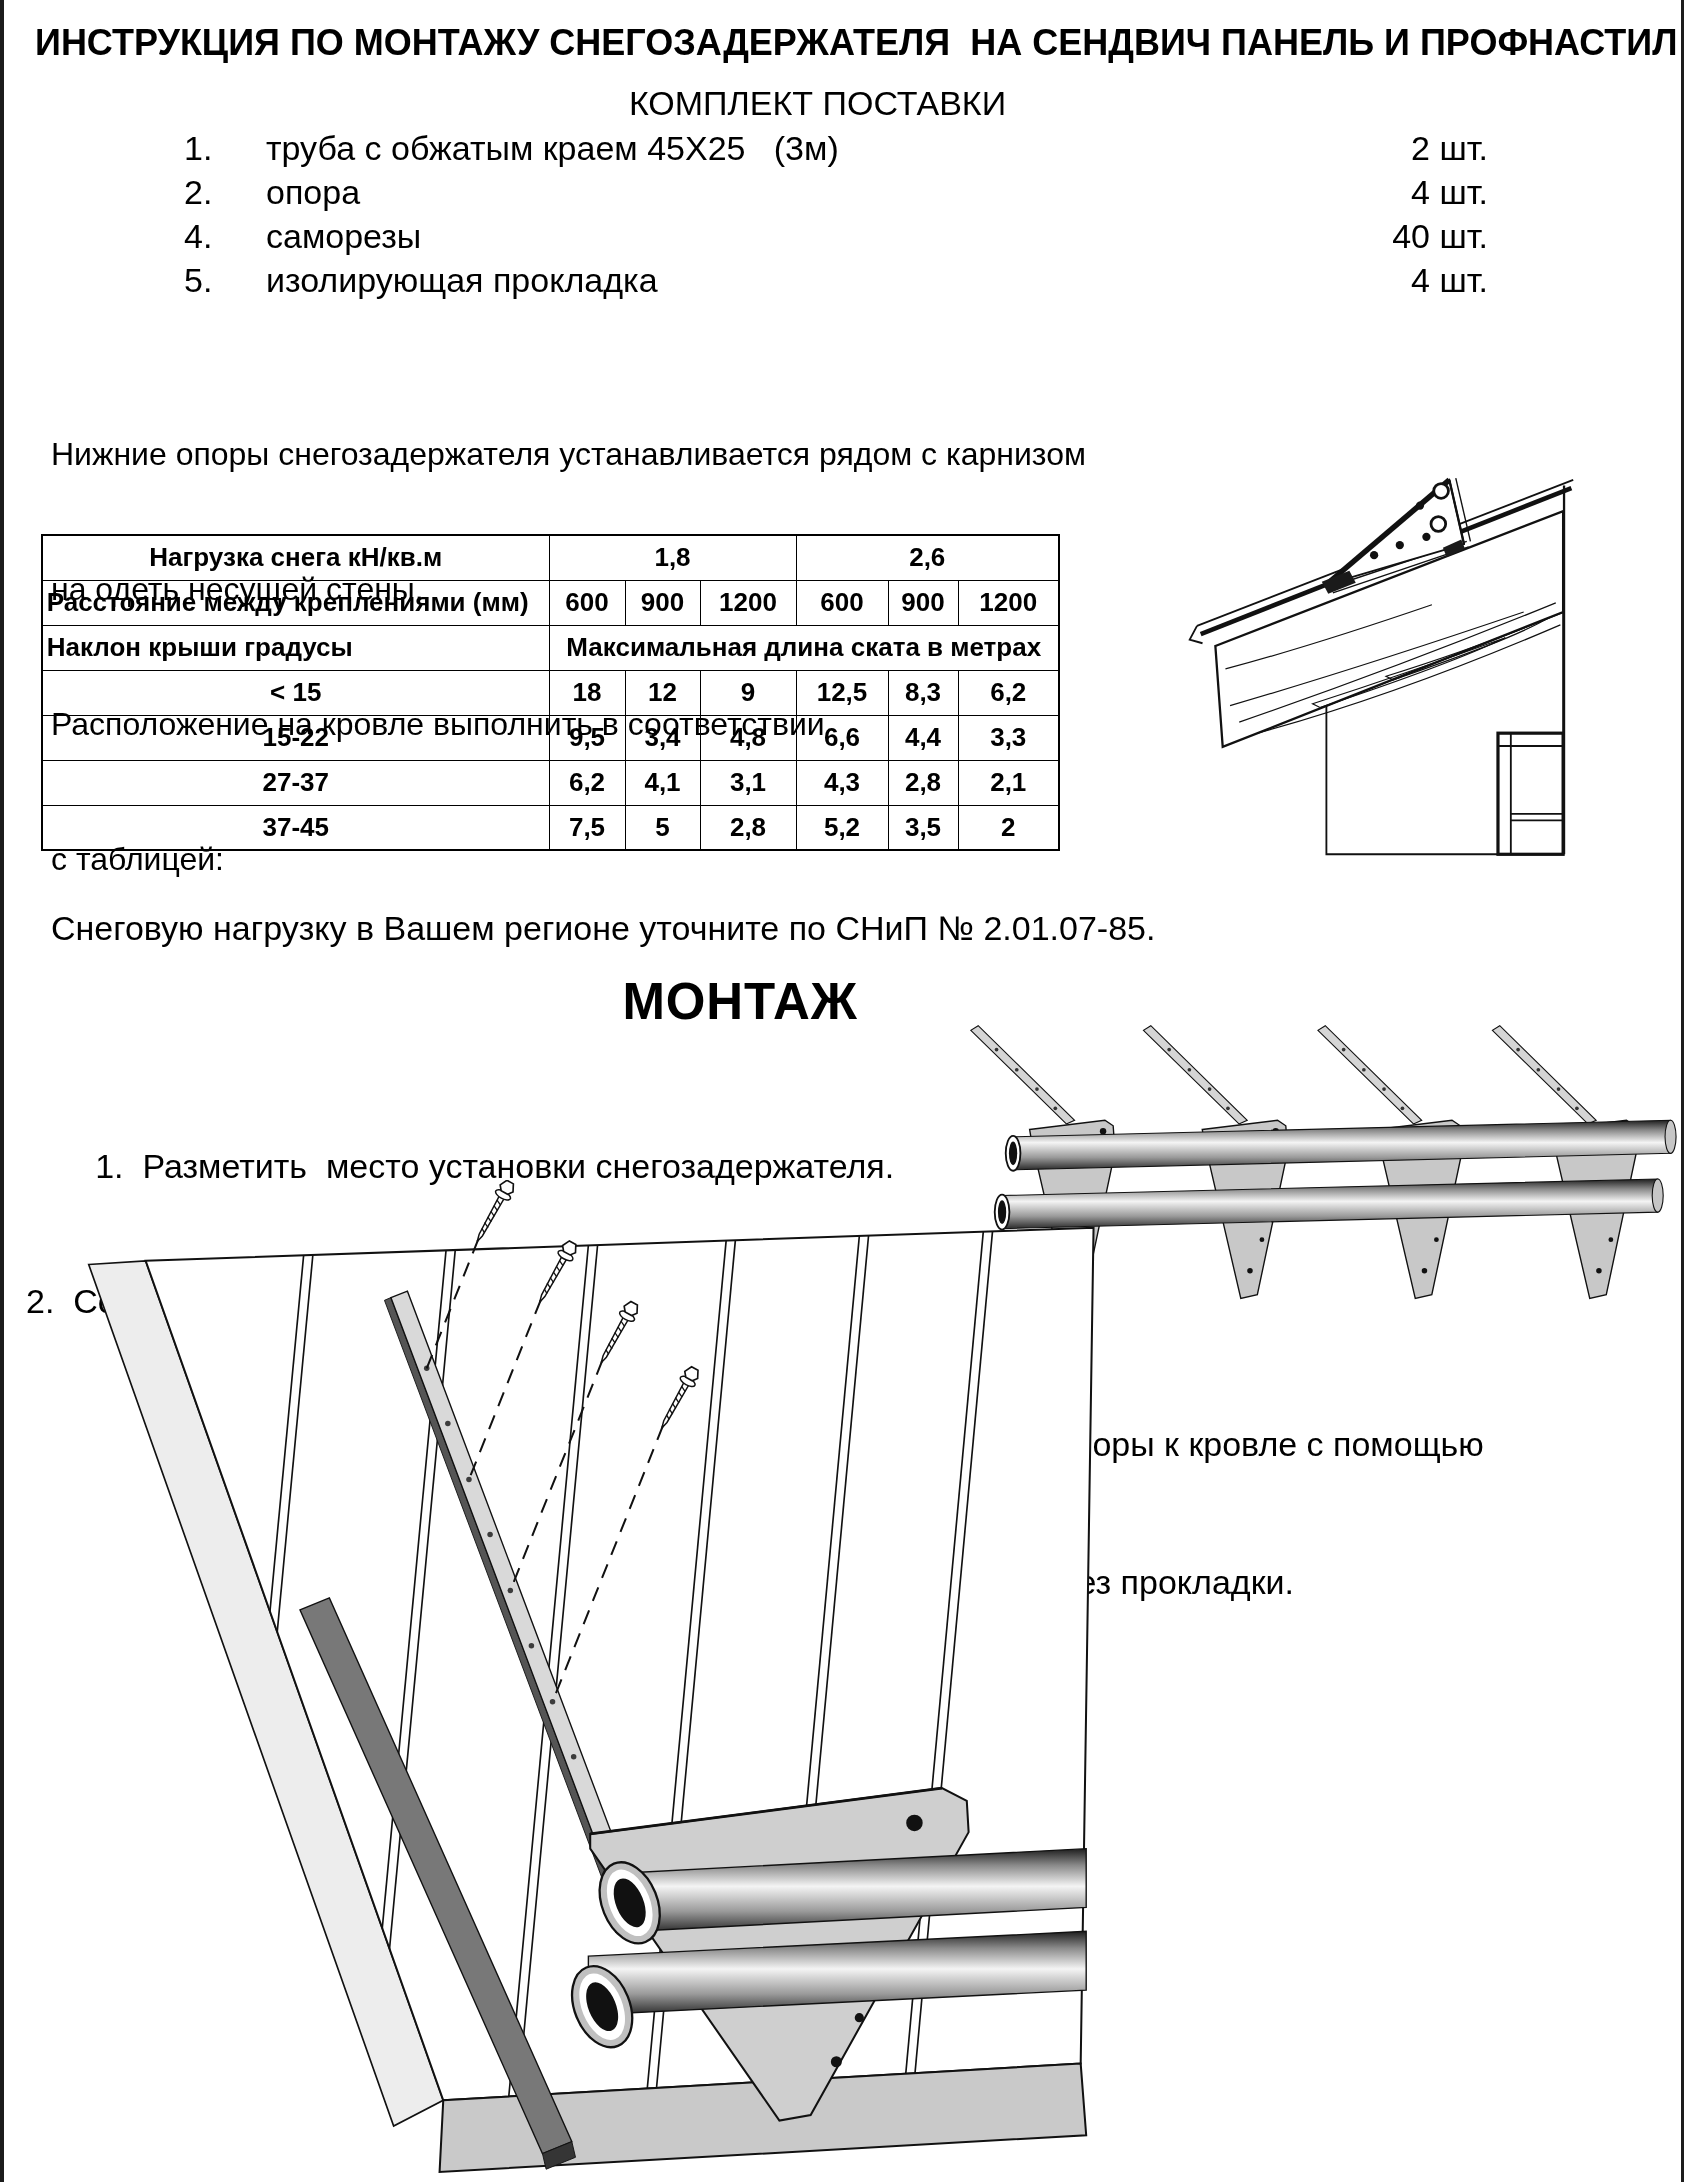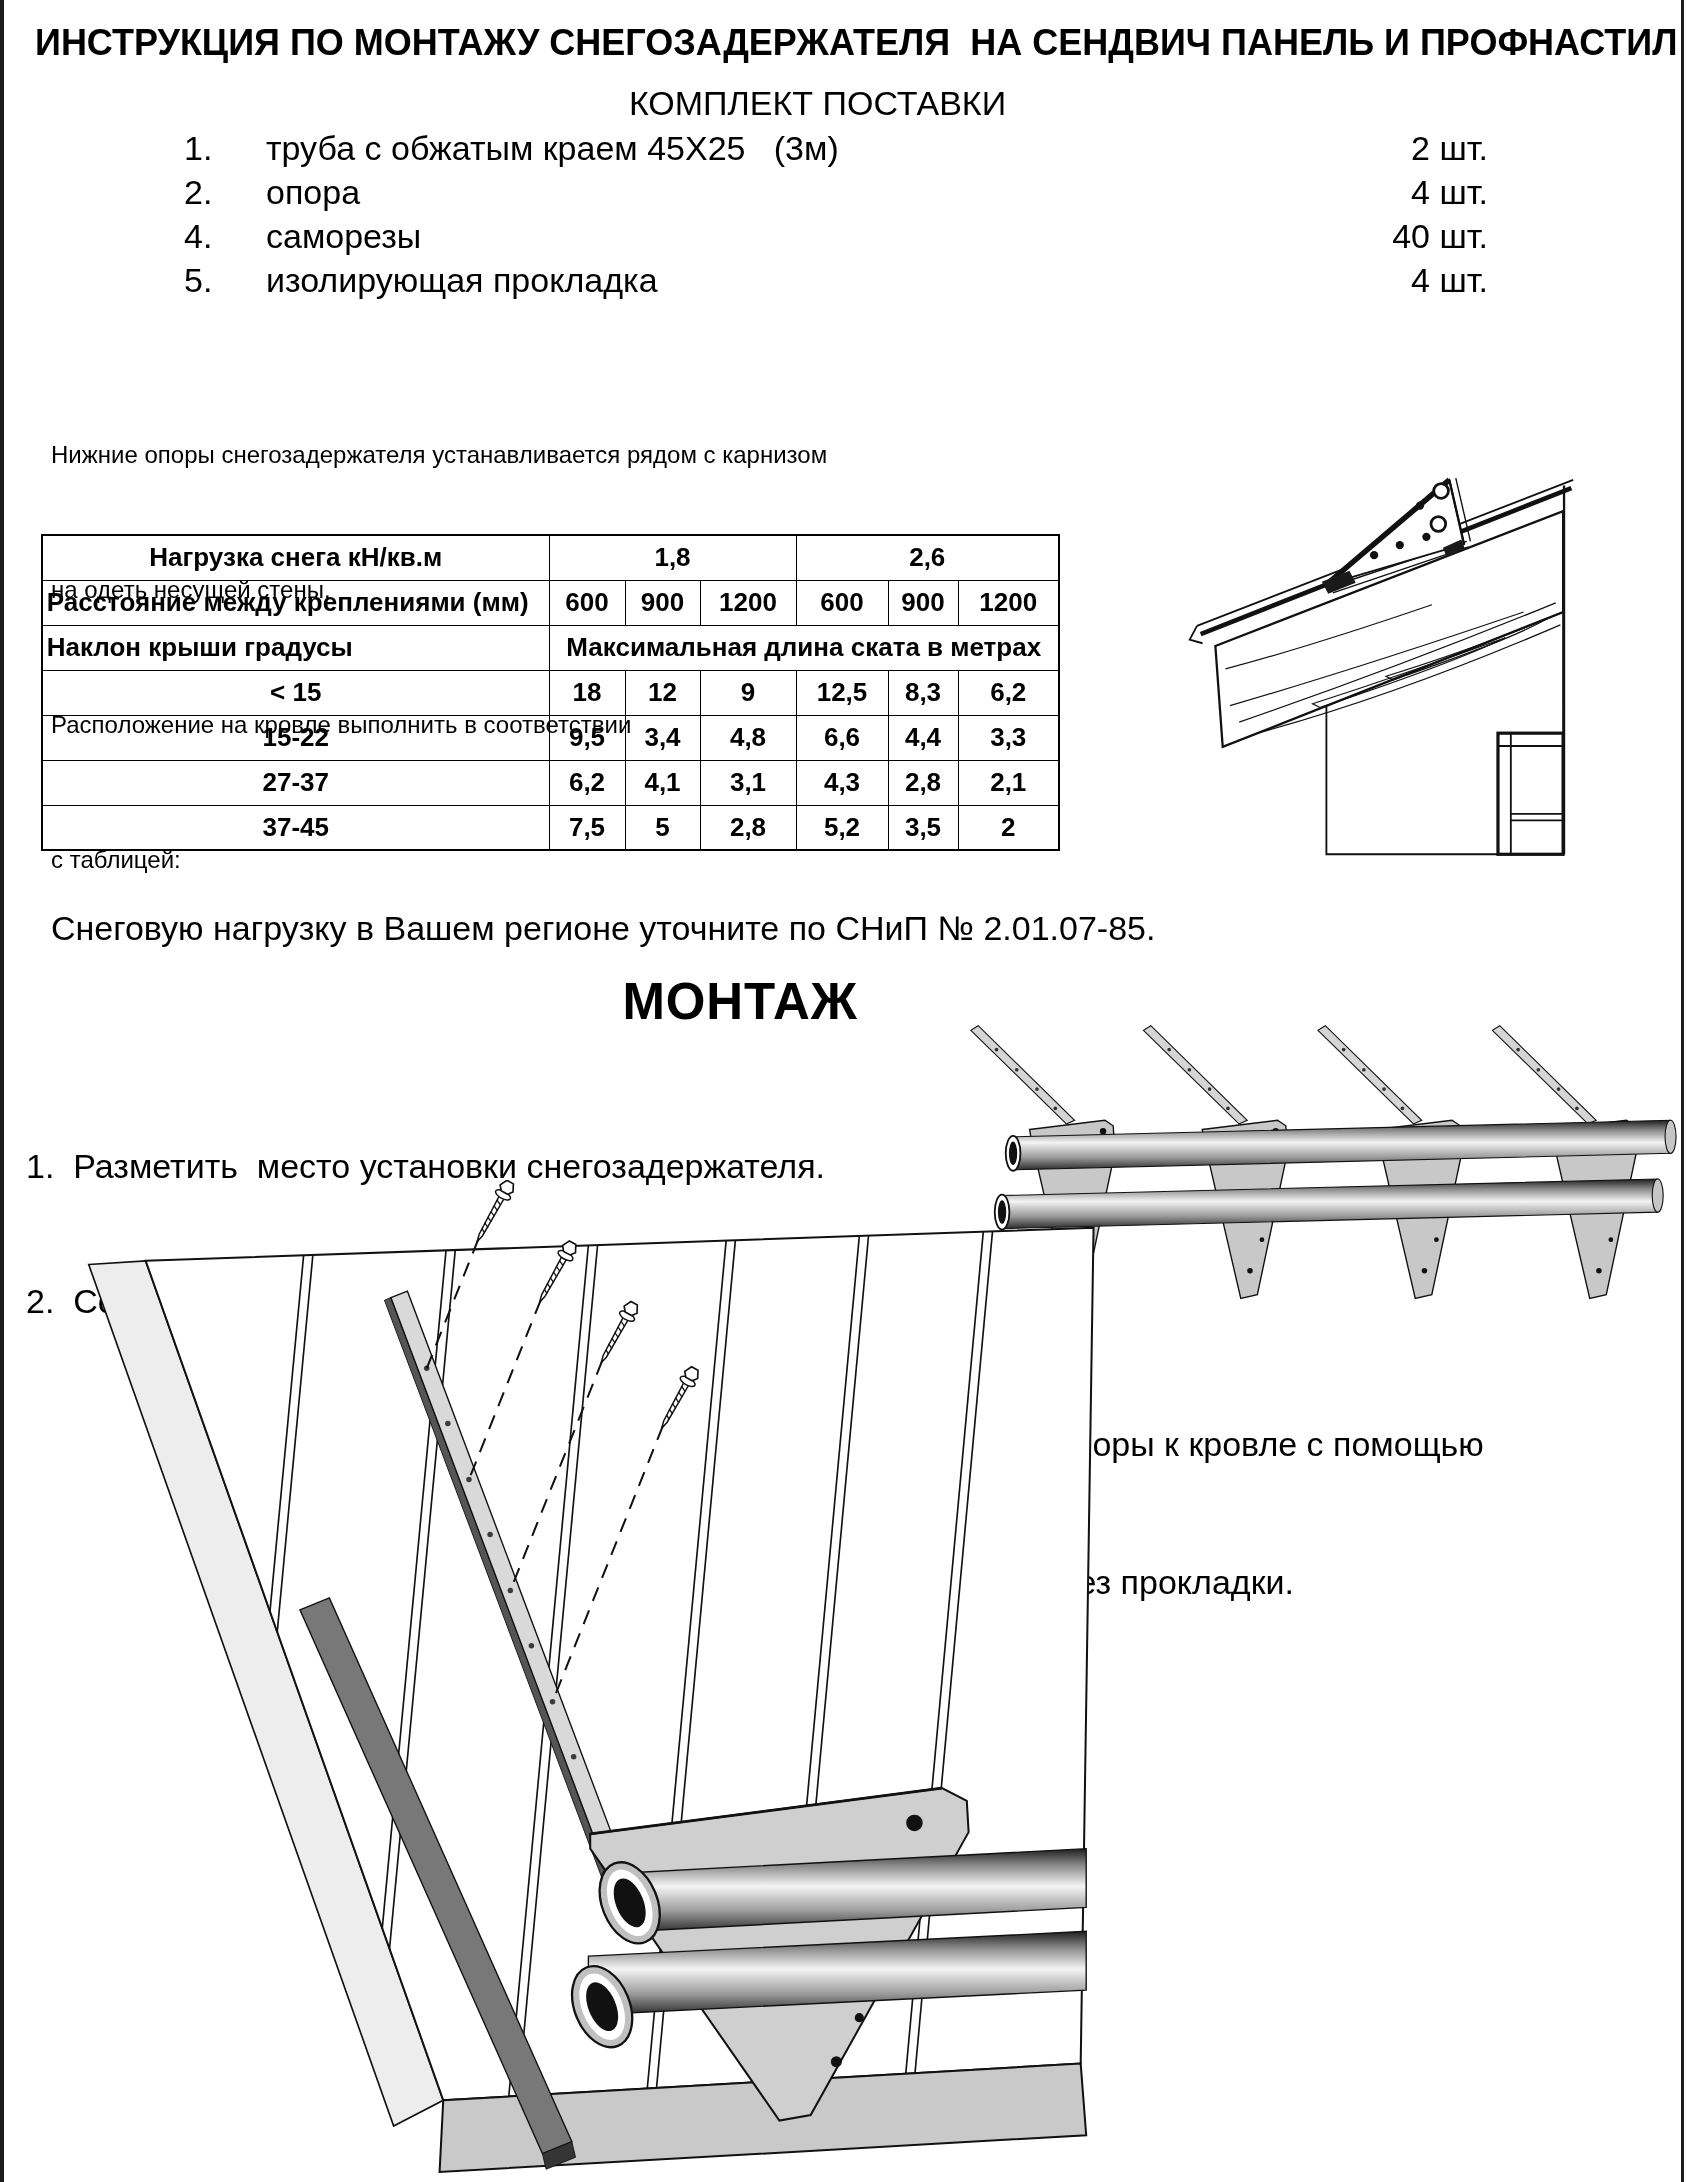--- a/index.html
+++ b/index.html
@@ -16,27 +16,27 @@
     font-size:36px; font-weight:bold; white-space:pre;
   }
   .kit-title {
     left:0; top:84px; width:1627px; text-align:center;
     font-size:34px; white-space:pre;padding-left:8px;
   }
   .kit-row { left:0; top:0; width:1688px; height:44px; font-size:34px; }
   .kit-num  { position:absolute; left:184px; width:42px; text-align:left; }
   .kit-label{ position:absolute; left:266px; white-space:pre; }
   .kit-qty  { position:absolute; left:1231px; width:257px; text-align:right; }
-  .para { left:51px; top:342px; font-size:24px; line-height:45px; white-space:pre; }
+  .para { left:51px; top:342px; font-size:32px; line-height:45px; white-space:pre; }
   .note { left:51px; top:909px; font-size:34px; white-space:pre; }
   .montage-title {
     left:0; top:972px; width:1480px; text-align:center;
     font-size:51px; font-weight:bold; letter-spacing:0.9px;
   }
-  .steps { left:26px; top:1054px; font-size:34px; line-height:45px; white-space:pre; }
+  .steps { left:26px; top:1054px; font-size:34px; line-height:45px; white-space:pre;text-align:right; }
   .step3 { left:845px; top:1329px; font-size:34px; line-height:46px; white-space:pre; }
 
   table.snow {
     position:absolute; left:41px; top:534px; width:968px;
     border-collapse:collapse; table-layout:fixed;
     border:2.8px solid #000;
   }
   table.snow tr { height:45px; }
   table.snow td {
     border:1.8px solid #000; font-size:26px; font-weight:bold;

